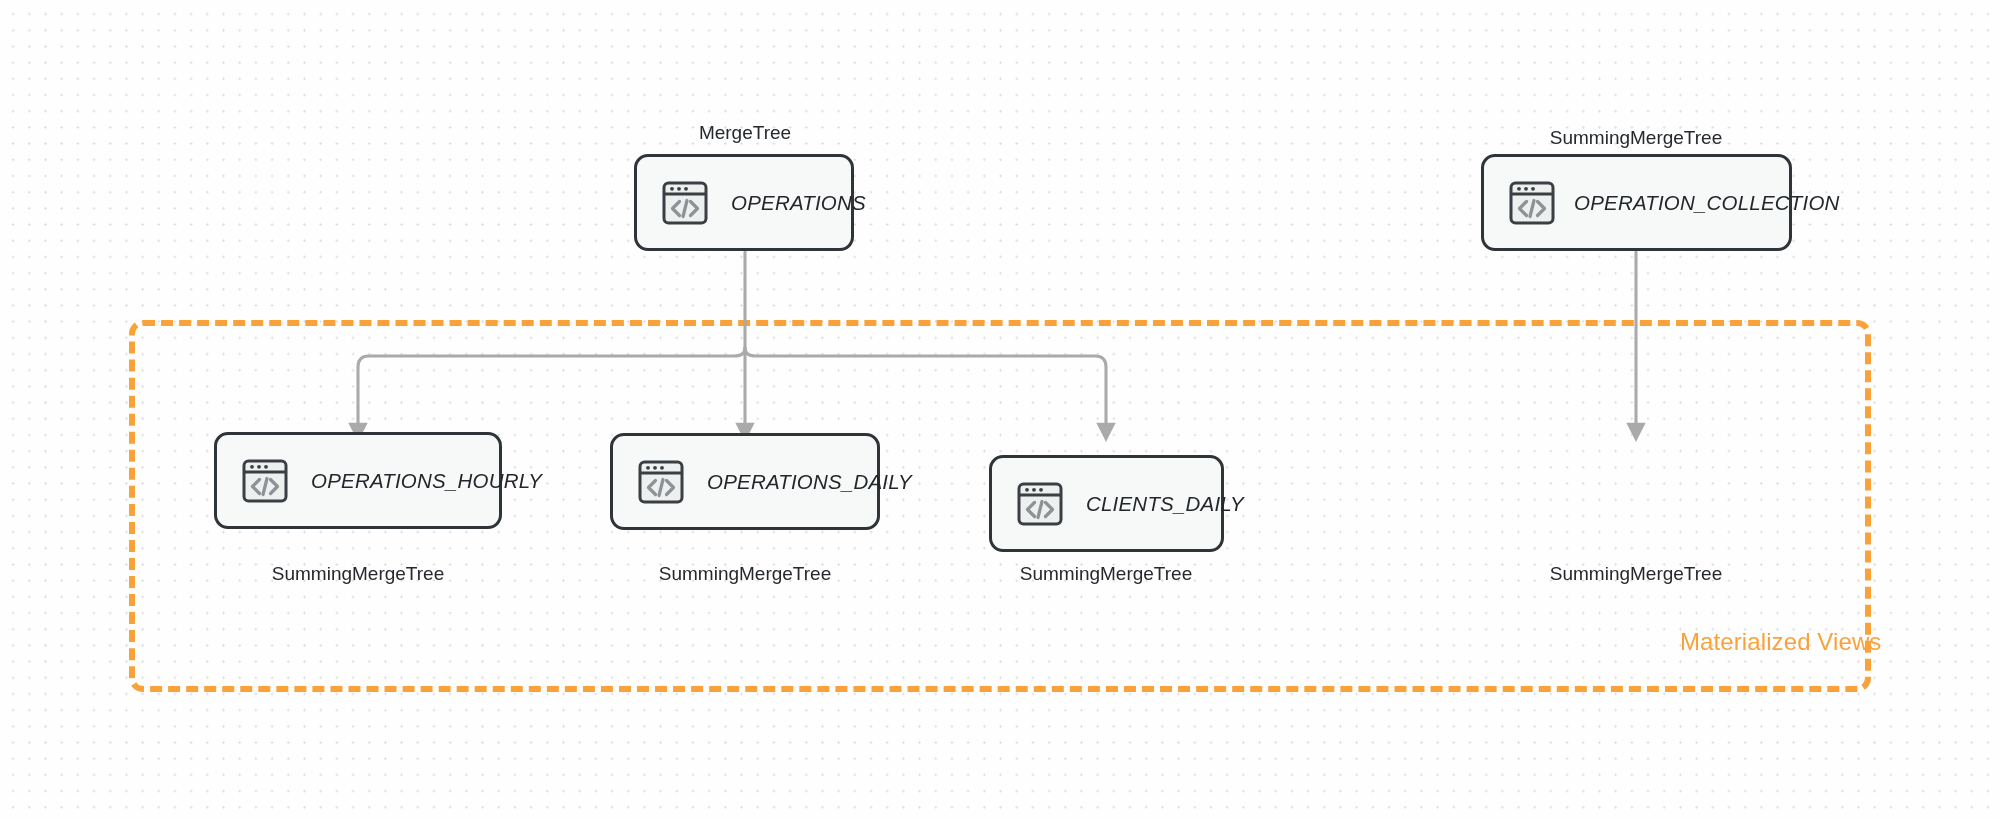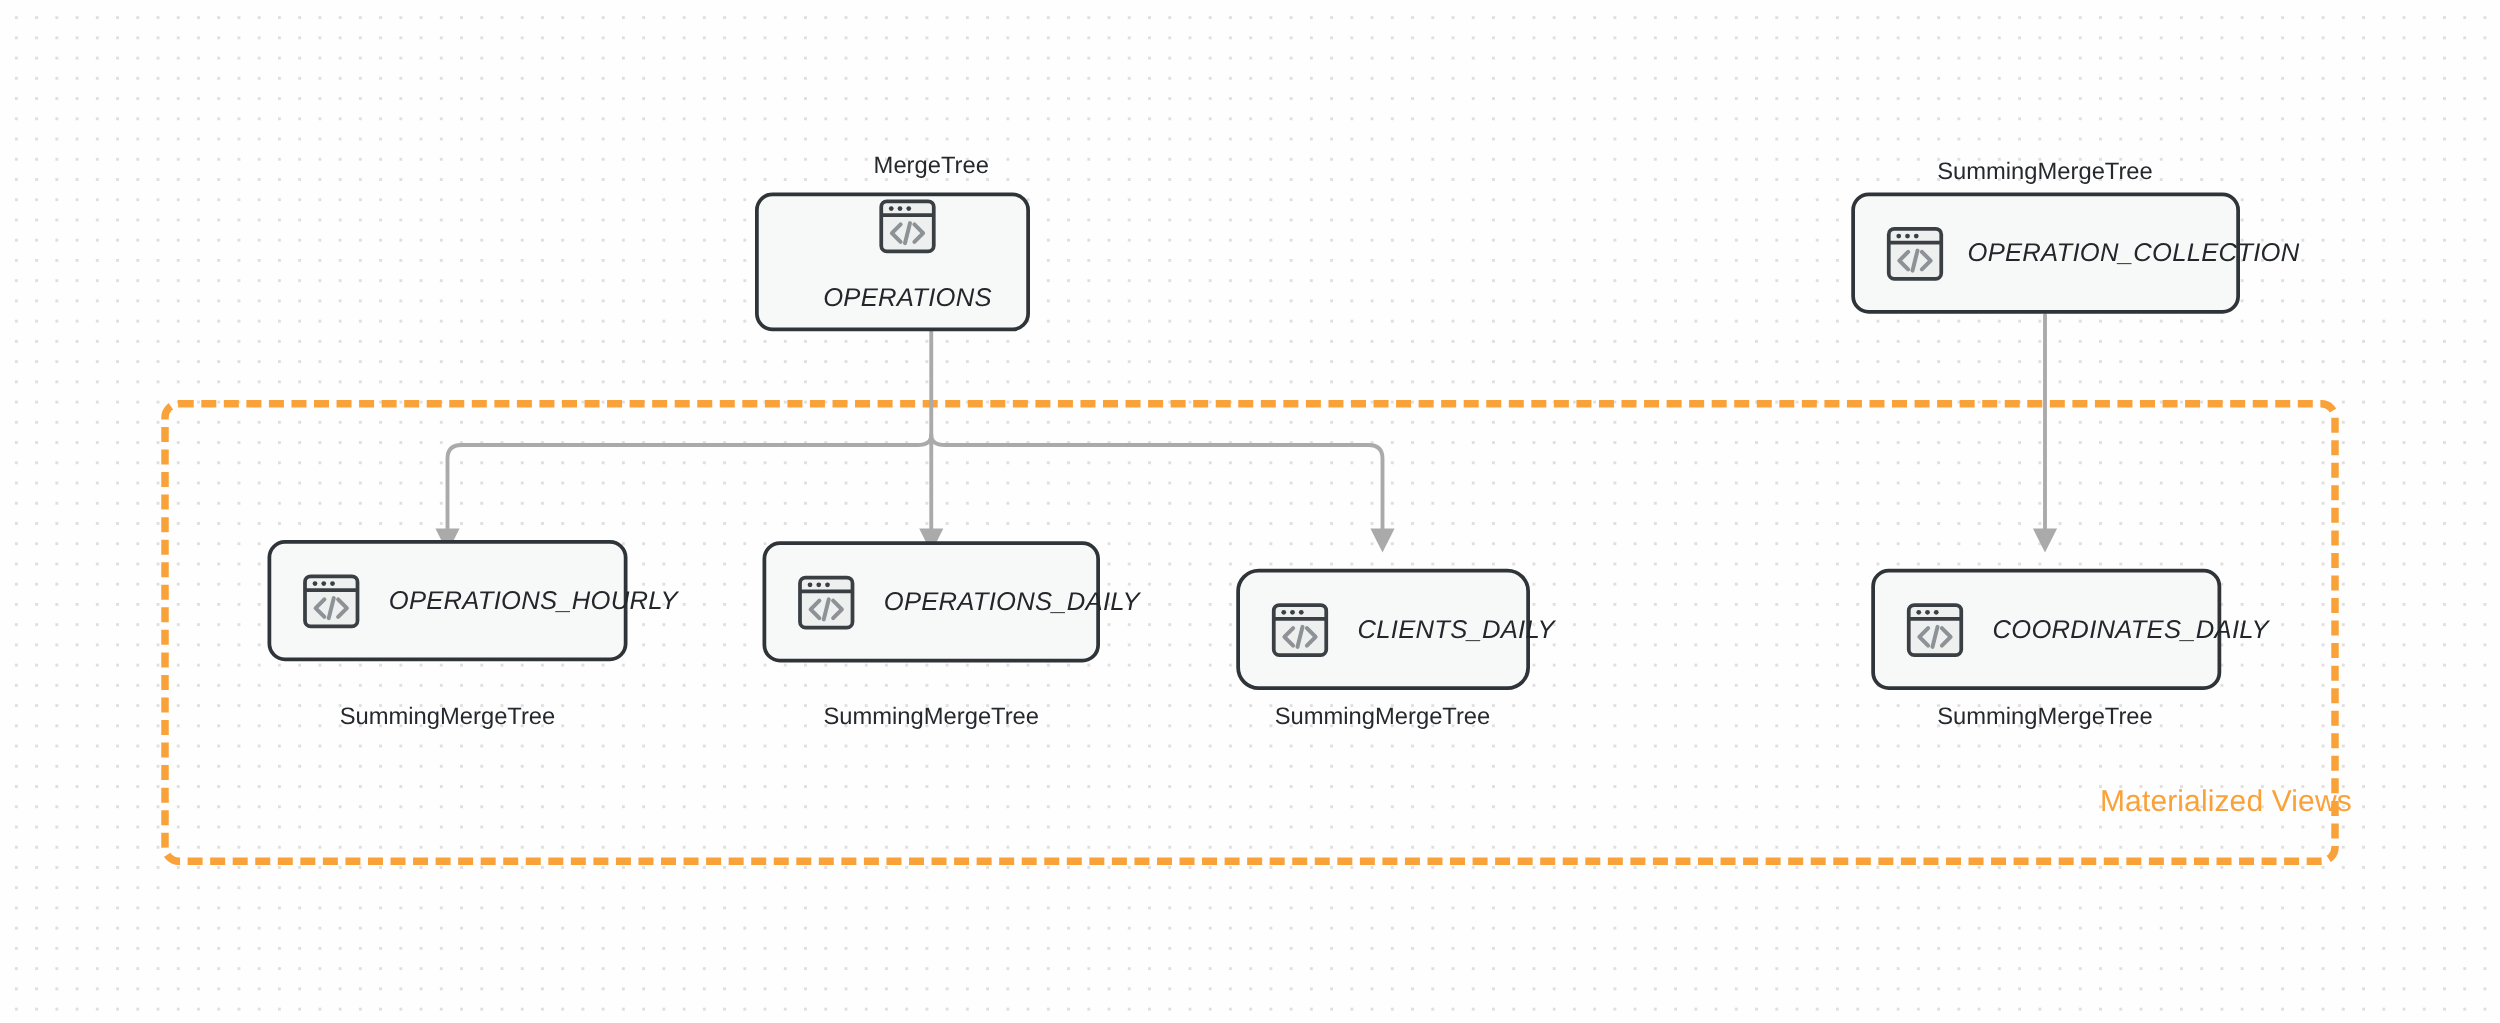--- a/index.html
+++ b/index.html
@@ -107,21 +107,21 @@
       <path d="M 745 348 Q 745 356 756 356 L 1095 356 Q 1106 356 1106 367 L 1106 432" marker-end="url(#arrow)"></path>
 
       <path d="M 1636 252 L 1636 432" marker-end="url(#arrow)"></path>
     </g>
   </svg>
 
   <div class="engine-caption" style="left:745px; top:122px;">MergeTree</div>
 
   <div class="engine-caption" style="left:1636px; top:127px;">SummingMergeTree</div>
 
-  <div class="node" style="left:604px; top:154px; width:220px; height:111px;flex-direction:column;">
+  <div class="node" style="left:634px; top:154px; width:220px; height:97px;">
     <svg class="node-icon" viewBox="0 0 48 48" xmlns="http://www.w3.org/2000/svg">
       <rect x="3" y="4" width="42" height="40" rx="4.5" ry="4.5" fill="#eeefef" stroke="#3a3f44" stroke-width="3"></rect>
       <path d="M 3 15 L 45 15" stroke="#3a3f44" stroke-width="3"></path>
       <circle cx="11" cy="9.8" r="1.9" fill="#3a3f44"></circle>
       <circle cx="18" cy="9.8" r="1.9" fill="#3a3f44"></circle>
       <circle cx="25" cy="9.8" r="1.9" fill="#3a3f44"></circle>
       <path d="M 18.5 22.5 L 11.5 29.5 L 18.5 36.5" fill="none" stroke="#8d9296" stroke-width="3.2" stroke-linecap="round" stroke-linejoin="round"></path>
       <path d="M 29.5 22.5 L 36.5 29.5 L 29.5 36.5" fill="none" stroke="#8d9296" stroke-width="3.2" stroke-linecap="round" stroke-linejoin="round"></path>
       <path d="M 26 21.5 L 22 37.5" fill="none" stroke="#8d9296" stroke-width="3.2" stroke-linecap="round"></path>
     </svg>
@@ -165,43 +165,30 @@
       <circle cx="18" cy="9.8" r="1.9" fill="#3a3f44"></circle>
       <circle cx="25" cy="9.8" r="1.9" fill="#3a3f44"></circle>
       <path d="M 18.5 22.5 L 11.5 29.5 L 18.5 36.5" fill="none" stroke="#8d9296" stroke-width="3.2" stroke-linecap="round" stroke-linejoin="round"></path>
       <path d="M 29.5 22.5 L 36.5 29.5 L 29.5 36.5" fill="none" stroke="#8d9296" stroke-width="3.2" stroke-linecap="round" stroke-linejoin="round"></path>
       <path d="M 26 21.5 L 22 37.5" fill="none" stroke="#8d9296" stroke-width="3.2" stroke-linecap="round"></path>
     </svg>
     <span class="node-label">OPERATIONS_DAILY</span>
   </div>
   <div class="engine-caption" style="left:745px; top:563px;">SummingMergeTree</div>
 
-  <div class="node" style="left:989px; top:455px; width:235px; height:97px;border-radius:18px;">
+  <div class="node" style="left:989px; top:455px; width:235px; height:97px;">
     <svg class="node-icon" viewBox="0 0 48 48" xmlns="http://www.w3.org/2000/svg">
       <rect x="3" y="4" width="42" height="40" rx="4.5" ry="4.5" fill="#eeefef" stroke="#3a3f44" stroke-width="3"></rect>
       <path d="M 3 15 L 45 15" stroke="#3a3f44" stroke-width="3"></path>
       <circle cx="11" cy="9.8" r="1.9" fill="#3a3f44"></circle>
       <circle cx="18" cy="9.8" r="1.9" fill="#3a3f44"></circle>
       <circle cx="25" cy="9.8" r="1.9" fill="#3a3f44"></circle>
       <path d="M 18.5 22.5 L 11.5 29.5 L 18.5 36.5" fill="none" stroke="#8d9296" stroke-width="3.2" stroke-linecap="round" stroke-linejoin="round"></path>
       <path d="M 29.5 22.5 L 36.5 29.5 L 29.5 36.5" fill="none" stroke="#8d9296" stroke-width="3.2" stroke-linecap="round" stroke-linejoin="round"></path>
       <path d="M 26 21.5 L 22 37.5" fill="none" stroke="#8d9296" stroke-width="3.2" stroke-linecap="round"></path>
     </svg>
     <span class="node-label">CLIENTS_DAILY</span>
   </div>
   <div class="engine-caption" style="left:1106px; top:563px;">SummingMergeTree</div>
 
-  <div class="node" style="left:1497px; top:455px; width:280px; height:97px;">
-    <svg class="node-icon" viewBox="0 0 48 48" xmlns="http://www.w3.org/2000/svg">
-      <rect x="3" y="4" width="42" height="40" rx="4.5" ry="4.5" fill="#eeefef" stroke="#3a3f44" stroke-width="3"></rect>
-      <path d="M 3 15 L 45 15" stroke="#3a3f44" stroke-width="3"></path>
-      <circle cx="11" cy="9.8" r="1.9" fill="#3a3f44"></circle>
-      <circle cx="18" cy="9.8" r="1.9" fill="#3a3f44"></circle>
-      <circle cx="25" cy="9.8" r="1.9" fill="#3a3f44"></circle>
-      <path d="M 18.5 22.5 L 11.5 29.5 L 18.5 36.5" fill="none" stroke="#8d9296" stroke-width="3.2" stroke-linecap="round" stroke-linejoin="round"></path>
-      <path d="M 29.5 22.5 L 36.5 29.5 L 29.5 36.5" fill="none" stroke="#8d9296" stroke-width="3.2" stroke-linecap="round" stroke-linejoin="round"></path>
-      <path d="M 26 21.5 L 22 37.5" fill="none" stroke="#8d9296" stroke-width="3.2" stroke-linecap="round"></path>
-    </svg>
-    <span class="node-label">COORDINATES_DAILY</span>
-  </div>
   <div class="engine-caption" style="left:1636px; top:563px;">SummingMergeTree</div>
 
 </div>
 
 </body></html>

